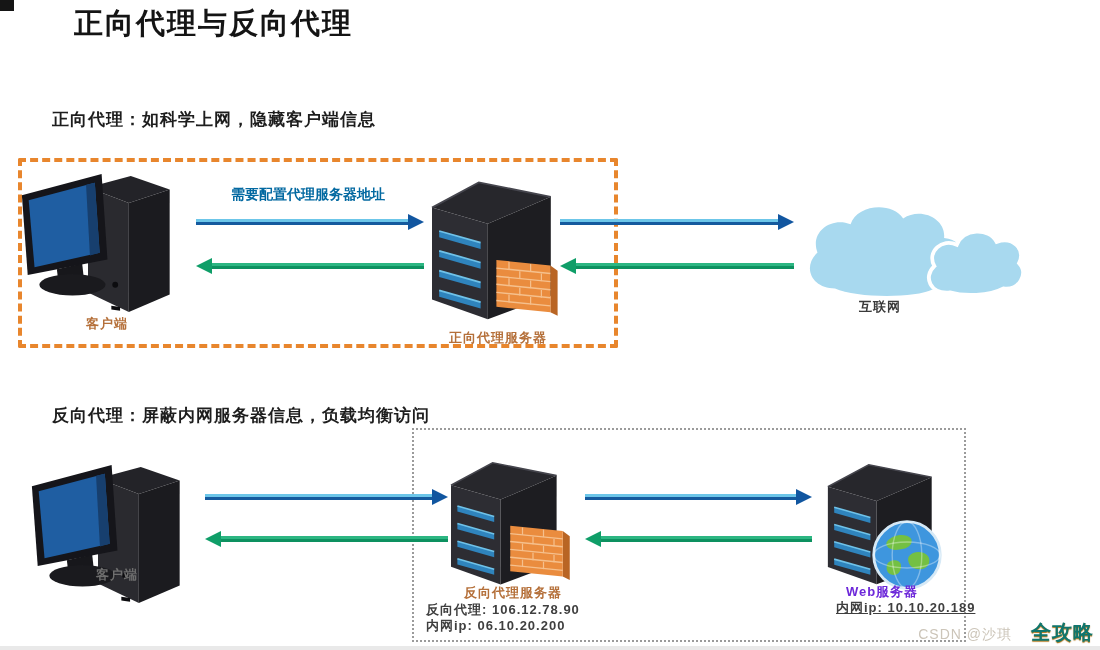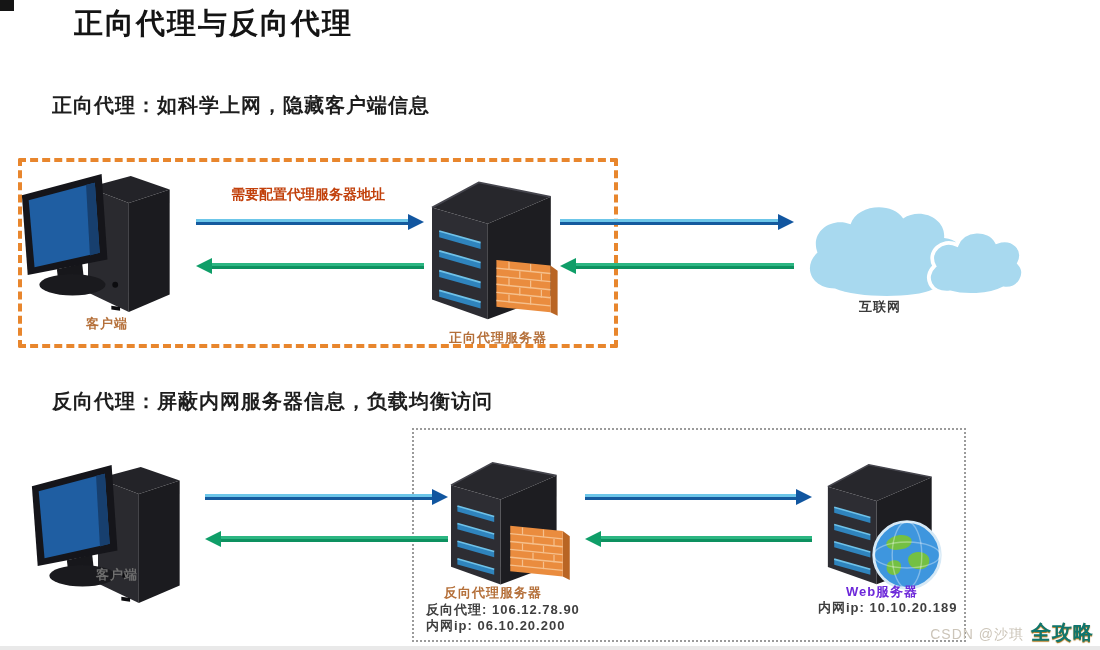--- a/index.html
+++ b/index.html
@@ -3,42 +3,42 @@
 <meta charset="utf-8">
 <style>
   html,body{margin:0;padding:0;background:#e9e9e9;}
   #frame{
     position:relative;width:1100px;height:646px;background:#ffffff;overflow:hidden;
     font-family:"Liberation Sans","DejaVu Sans",sans-serif;
   }
   .abs{position:absolute;}
   
   .title{left:74px;top:4px;font-size:29px;font-weight:bold;color:#141414;letter-spacing:2px;}
-  .section-heading{font-size:20px;font-weight:bold;color:#1d1d1d;letter-spacing:1px;}
-  .note-red{font-size:14px;font-weight:bold;color:#c2410c;text-align:center;}
+  .section-heading{font-size:17px;font-weight:bold;color:#1d1d1d;letter-spacing:1px;margin-top:16px;}
+  .note-red{font-size:14px;font-weight:bold;color:#0369a1;text-align:center;}
   .dev-label{font-size:13px;font-weight:bold;text-align:center;letter-spacing:1px;}
   .brown{color:#b5703a;}
   .dark{color:#3a3a3a;text-align:center;}
   .gray{color:#6e6e6e;}
   .navy{color:#6d28d9;}
   .ip-line{font-size:13px;color:#3f3f3f;letter-spacing:1px;font-weight:bold;text-align:left;}
   
   .orange-dashed{left:18px;top:158px;width:592px;height:182px;border:4px dashed #e8862d;border-radius:2px;}
   .gray-dotted{left:412px;top:428px;width:550px;height:210px;border:2px dotted #9b9b9b;}
   .corner-mark{left:0;top:0;width:14px;height:11px;background:#151515;}
   
   .arrow{position:absolute;display:flex;align-items:center;height:16px;}
   .shaft{flex:1;height:6px;}
   .shaft.blue{background:linear-gradient(180deg,#6cc6e9 0%,#6cc6e9 50%,#155a9e 50%,#155a9e 100%);}
   .shaft.green{background:linear-gradient(180deg,#2cb682 0%,#2cb682 50%,#0d9160 50%,#0d9160 100%);}
   .head{width:0;height:0;border-top:8px solid transparent;border-bottom:8px solid transparent;}
   .head.right{border-left:16px solid #1156a0;}
   .head.left{border-right:16px solid #0f9e68;}
   
-  .watermark{right:6px;top:619px;display:flex;align-items:baseline;gap:7px;}
+  .watermark{right:6px;top:619px;display:flex;align-items:baseline;gap:19px;}
   .wm-gray{font-size:14px;color:#ccc5b9;letter-spacing:1px;}
   .wm-gold{font-size:20px;font-weight:bold;color:#0f766e;text-shadow:0 1px 1px #b07314;letter-spacing:1px;}
   svg{display:block;}
 </style>
 </head>
 <body>
 
 <svg width="0" height="0" style="position:absolute" aria-hidden="true">
   <defs>
 
@@ -171,40 +171,40 @@
     <div class="head left"></div>
     <div class="shaft green"></div>
   </div>
 
   <svg class="abs" style="left:443px;top:450px;" width="120" height="136">
       <use href="#sym-server"></use>
     </svg>
   <svg class="abs" style="left:505px;top:517px;" width="70" height="70">
       <use href="#sym-firewall"></use>
     </svg>
-  <div class="abs dev-label brown" style="left:408px;top:584px;width:170px;">反向代理服务器</div>
+  <div class="abs dev-label brown" style="left:428px;top:584px;width:170px;">反向代理服务器</div>
   <div class="abs ip-line" style="left:426px;top:601px;width:190px;">反向代理: 106.12.78.90</div>
   <div class="abs ip-line" style="left:426px;top:617px;width:190px;">内网ip: 06.10.20.200</div>
 
   <div class="arrow" style="left:585px;top:489px;width:227px;">
     <div class="shaft blue"></div>
     <div class="head right"></div>
   </div>
   <div class="arrow" style="left:585px;top:531px;width:227px;">
     <div class="head left"></div>
     <div class="shaft green"></div>
   </div>
 
   <svg class="abs" style="left:820px;top:452px;" width="118" height="134">
       <use href="#sym-server"></use>
     </svg>
   <svg class="abs" style="left:870px;top:518px;" width="74" height="74">
       <use href="#sym-globe"></use>
     </svg>
   <div class="abs dev-label navy" style="left:812px;top:583px;width:140px;">Web服务器</div>
-  <div class="abs ip-line" style="left:818px;top:599px;width:180px;">内网ip: 10.10.20.189</div>
+  <div class="abs ip-line" style="left:836px;top:599px;width:180px;text-decoration:underline;">内网ip: 10.10.20.189</div>
 
   <div class="abs watermark">
     <span class="wm-gray">CSDN @沙琪</span>
     <span class="wm-gold">全攻略</span>
   </div>
 
 </div>
 
 </body></html>

